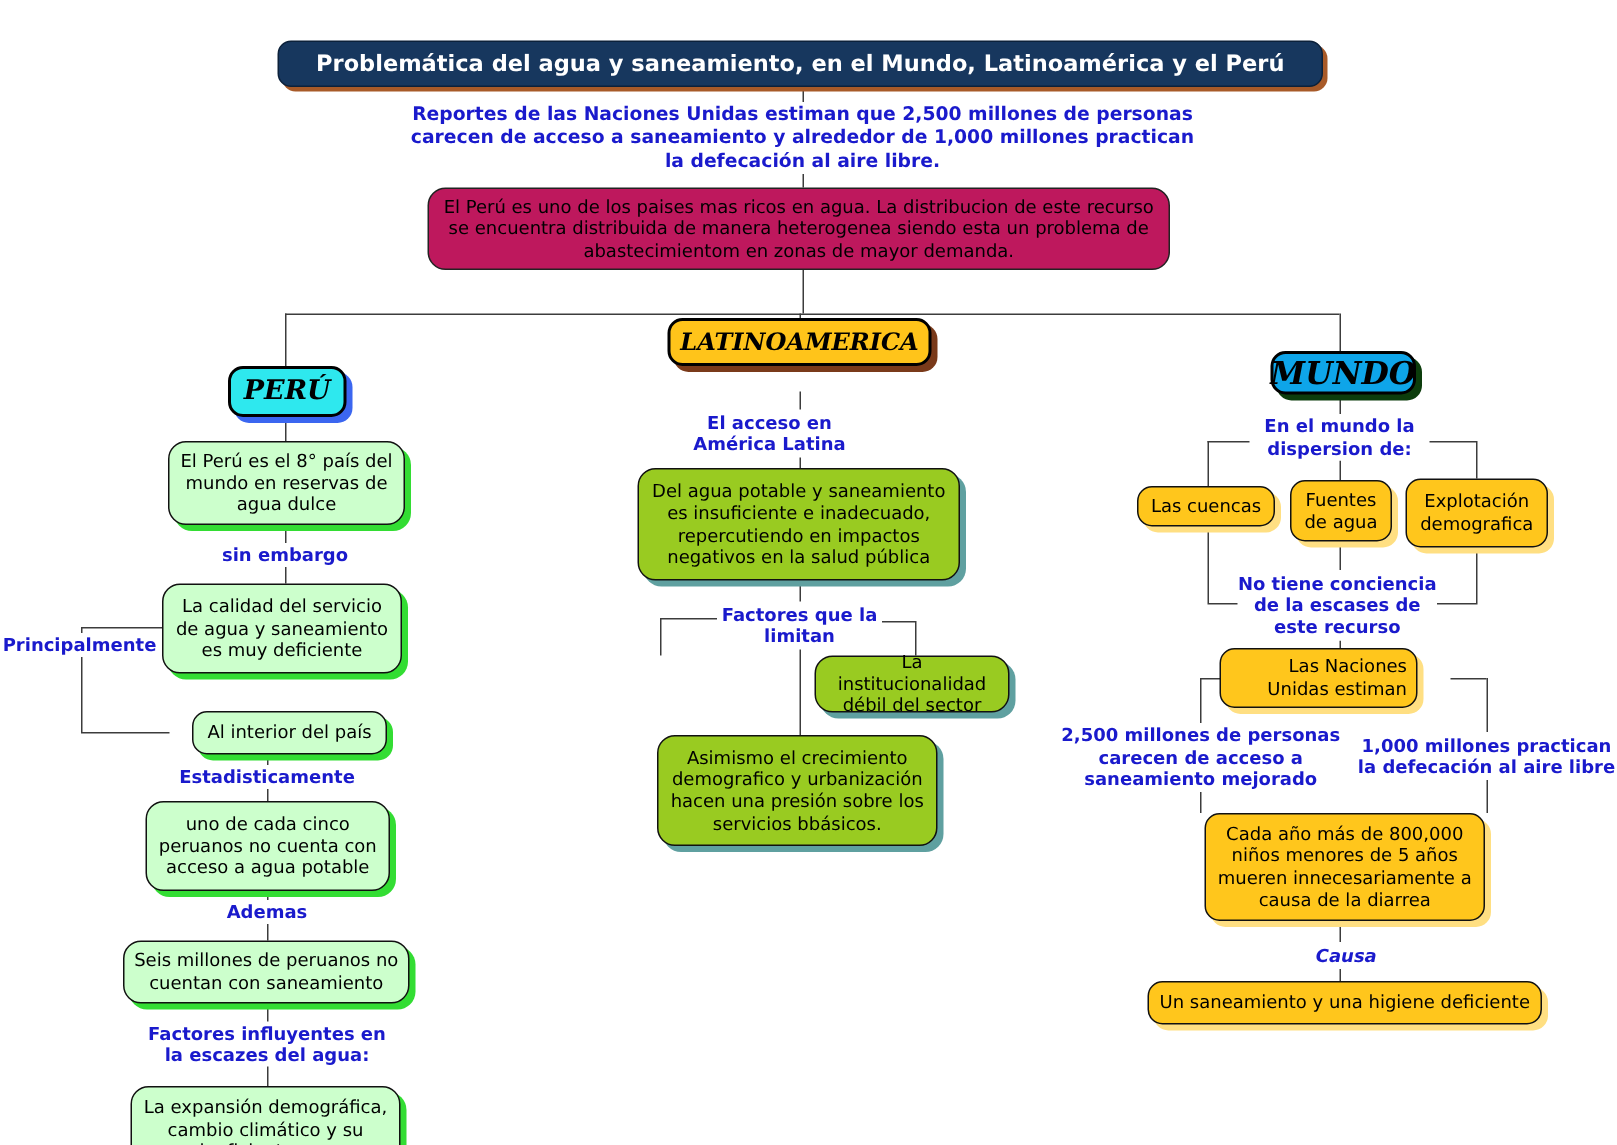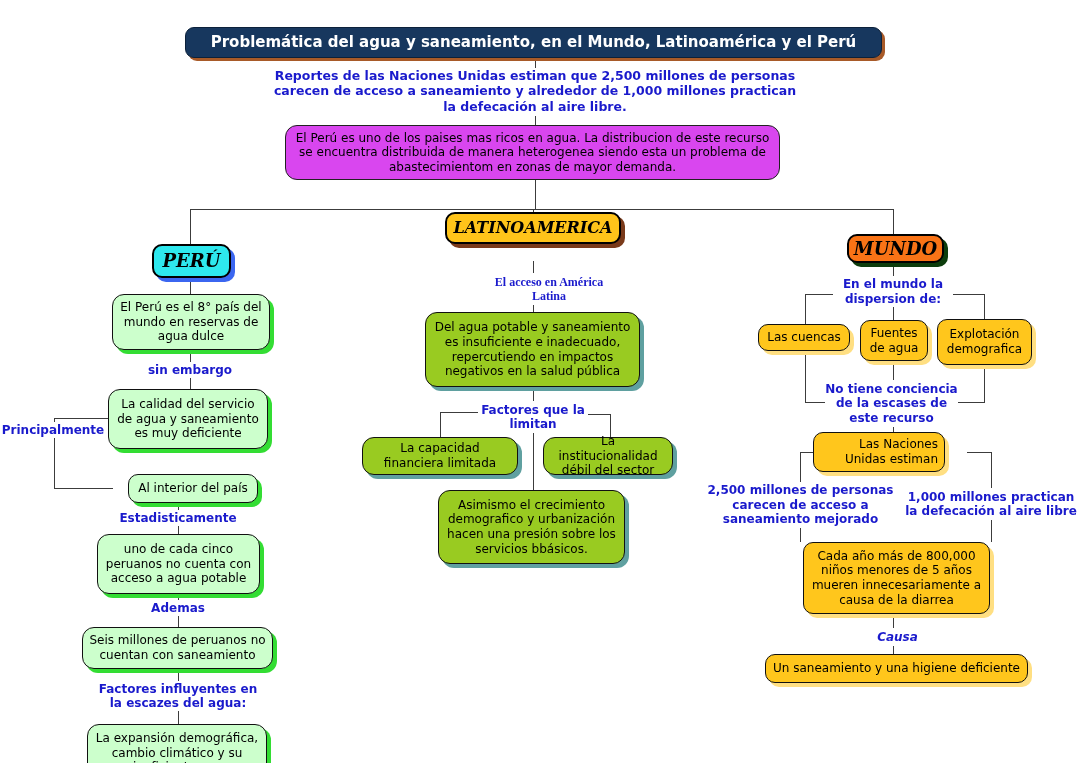--- a/index.html
+++ b/index.html
@@ -13,28 +13,28 @@
     position:absolute;box-sizing:border-box;z-index:3;
     display:flex;align-items:center;justify-content:center;text-align:center;
     border:1.5px solid #111;border-radius:12px;
     font-size:12px;line-height:1.22;color:#000;padding:2px 6px;
   }
   .title-box{
     background:#17375E;color:#fff;font-weight:bold;font-size:15px;
     border:1.5px solid #0c213a;border-radius:9px;
     box-shadow:3px 3px 0 #A85A28;
   }
-  .peach{background:#d946ef;border-radius:12px;border-color:#222;}
+  .peach{background:#be185d;border-radius:12px;border-color:#222;}
   .hdr{
     font-family:"DejaVu Serif","Liberation Serif",serif;
     font-weight:bold;font-style:italic;border:2px solid #000;border-radius:10px;
   }
   .hdr-peru{background:#2EE8EE;box-shadow:4px 4px 0 #3B66F0;font-size:18px;}
   .hdr-latam{background:#FFC41A;box-shadow:4px 4px 0 #7A3A1A;font-size:16px;}
-  .hdr-mundo{background:#f97316;box-shadow:4px 4px 0 #0C3D0C;font-size:18px;}
+  .hdr-mundo{background:#0ea5e9;box-shadow:4px 4px 0 #0C3D0C;font-size:21px;}
   .gbox{background:#CCFFCC;box-shadow:4px 4px 0 #33DD33;}
   .obox{background:#99CB21;box-shadow:4px 4px 0 #5FA0A0;}
   .ybox{background:#FFC61C;box-shadow:4px 4px 0 #FFDF82;border-radius:10px;}
   .blabel{
     position:absolute;z-index:2;background:#fff;color:#1A1ACC;font-weight:bold;
     font-size:12px;line-height:1.2;text-align:center;
     display:flex;align-items:center;justify-content:center;
   }
   .italic{font-style:italic;}
   .intro{
@@ -104,24 +104,23 @@
   <div class="node gbox" style="left:108px;top:367px;width:160px;height:60px;">La calidad del servicio de agua y saneamiento es muy deficiente</div>
   <div class="blabel" style="left:2px;top:400px;width:102px;height:16px;">Principalmente</div>
   <div class="node gbox" style="left:128px;top:452px;width:130px;height:29px;border-radius:10px;">Al interior del país</div>
   <div class="blabel" style="left:118px;top:488px;width:120px;height:16px;">Estadisticamente</div>
   <div class="node gbox" style="left:97px;top:512px;width:163px;height:60px;">uno de cada cinco peruanos no cuenta con acceso a agua potable</div>
   <div class="blabel" style="left:148px;top:578px;width:60px;height:16px;">Ademas</div>
   <div class="node gbox" style="left:82px;top:605px;width:191px;height:42px;">Seis millones de peruanos no cuentan con saneamiento</div>
   <div class="blabel" style="left:95px;top:659px;width:166px;height:30px;">Factores influyentes en la escazes del agua:</div>
   <div class="node gbox" style="left:87px;top:702px;width:180px;height:58px;">La expansión demográfica, cambio climático y su ineficiente uso</div>
 
-  <div class="blabel" style="left:489px;top:251px;width:120px;height:32px;font-family:Liberation Serif, serif;">El acceso en América Latina</div>
+  <div class="blabel" style="left:453px;top:251px;width:120px;height:32px;">El acceso en América Latina</div>
   <div class="node obox" style="left:425px;top:290px;width:215px;height:75px;">Del agua potable y saneamiento es insuficiente e inadecuado, repercutiendo en impactos negativos en la salud pública</div>
   <div class="blabel" style="left:478px;top:379px;width:110px;height:32px;">Factores que la limitan</div>
-  <div class="node obox" style="left:362px;top:415px;width:156px;height:38px;">La capacidad financiera limitada</div>
   <div class="node obox" style="left:543px;top:415px;width:130px;height:38px;">La institucionalidad débil del sector</div>
   <div class="node obox" style="left:438px;top:468px;width:187px;height:74px;">Asimismo el crecimiento demografico y urbanización hacen una presión sobre los servicios bbásicos.</div>
 
   <div class="blabel" style="left:833px;top:254px;width:120px;height:31px;">En el mundo la dispersion de:</div>
   <div class="node ybox" style="left:758px;top:302px;width:92px;height:27px;">Las cuencas</div>
   <div class="node ybox" style="left:860px;top:298px;width:68px;height:41px;">Fuentes de agua</div>
   <div class="node ybox" style="left:937px;top:297px;width:95px;height:46px;">Explotación demografica</div>
   <div class="blabel" style="left:825px;top:358px;width:133px;height:47px;">No tiene conciencia de la escases de este recurso</div>
   <div class="node ybox" style="left:813px;top:410px;width:132px;height:40px;text-align:right;">Las Naciones Unidas estiman</div>
   <div class="blabel" style="left:703px;top:460px;width:195px;height:46px;">2,500 millones de personas carecen de acceso a saneamiento mejorado</div>

